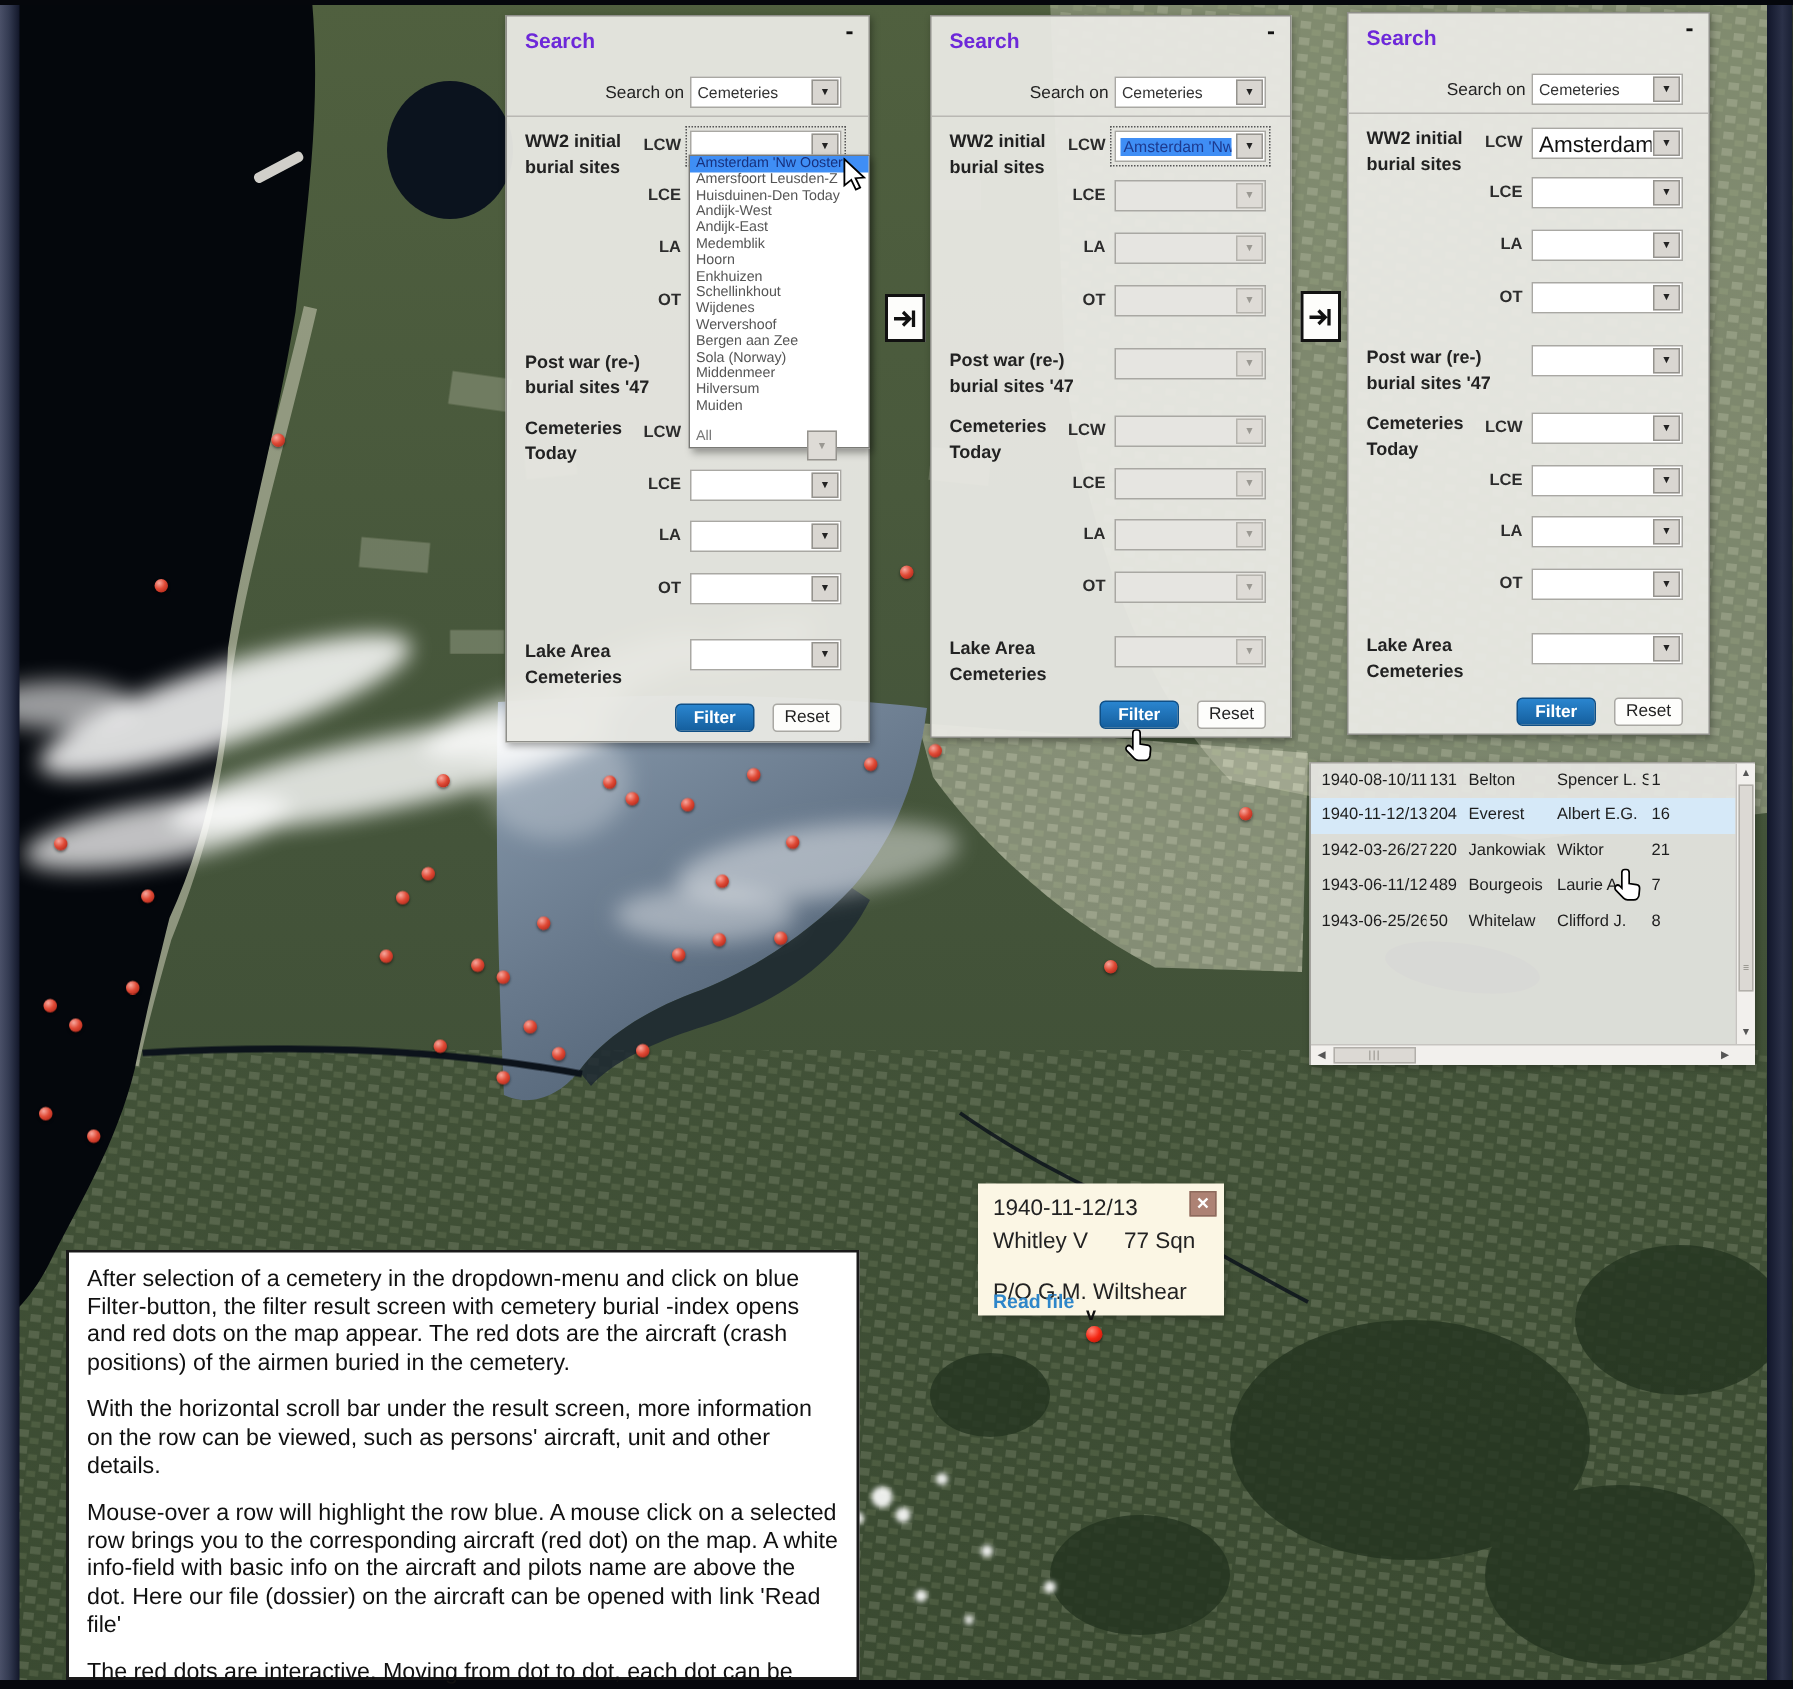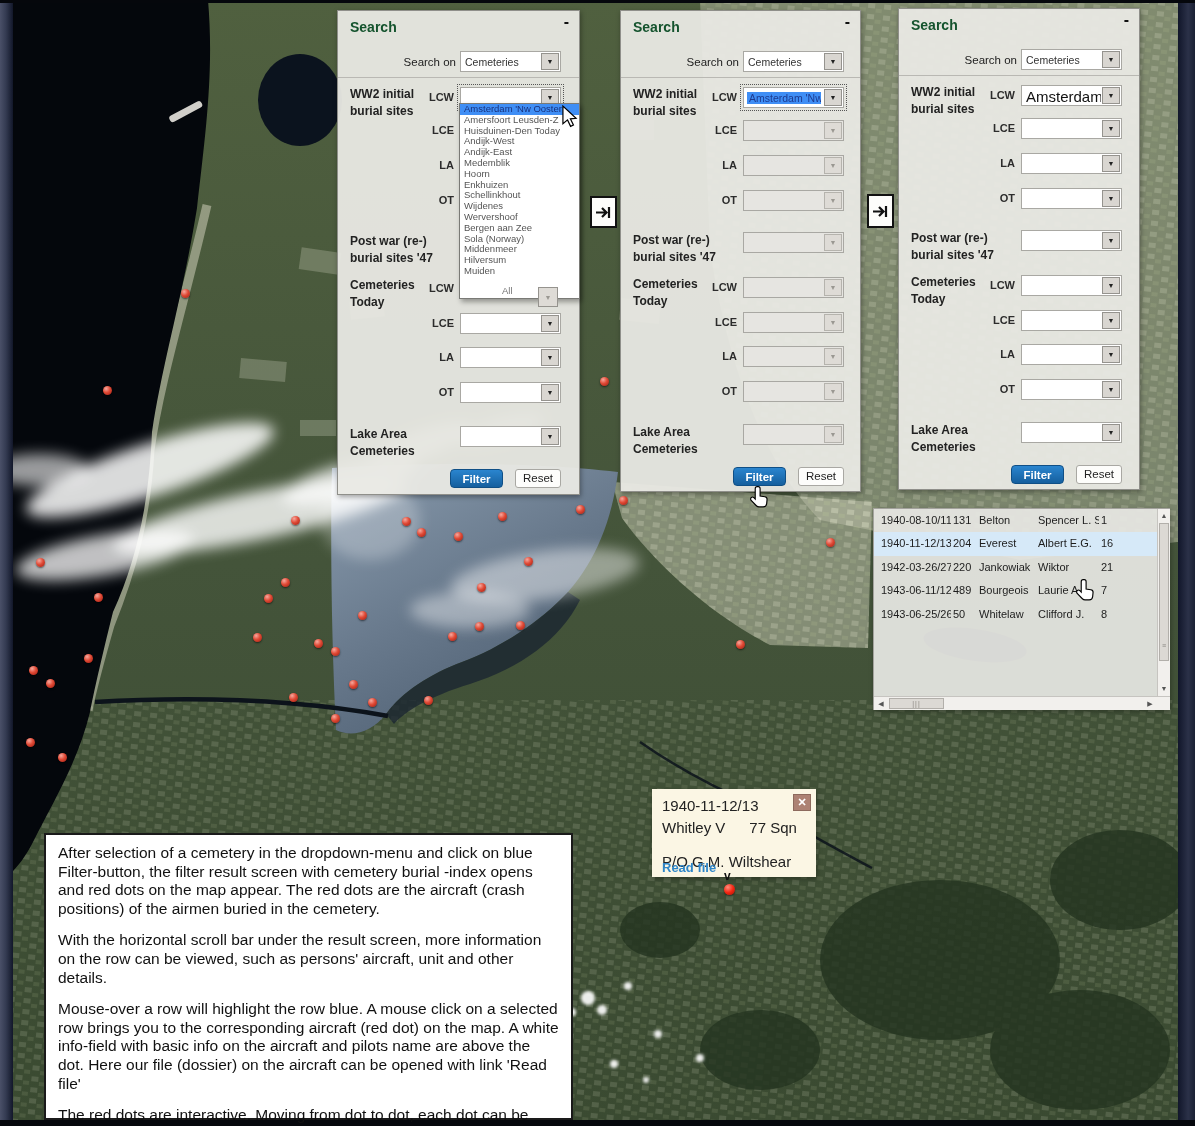--- a/index.html
+++ b/index.html
@@ -14,21 +14,21 @@
   .edge.bottom{left:0;bottom:0;width:1195px;height:6px;background:#05070c;}
   .edge.top{left:0;top:0;width:1195px;height:3px;background:#05070c;}
   
   #dots{position:absolute;left:0;top:0;z-index:5;}
   .dot{position:absolute;width:9px;height:9px;border-radius:50%;
        background:radial-gradient(circle at 35% 30%, #f7a89e 0%, #e04a36 45%, #9c1a0e 100%);
        box-shadow:0 1px 2px rgba(0,0,0,.55);}
   
   .panel{position:absolute;z-index:30;background:rgba(233,233,228,.95);
          border:1px solid #8f8f8a;box-shadow:1px 2px 5px rgba(0,0,0,.35);}
-  .p-title{position:absolute;left:12px;top:8px;font-size:14px;font-weight:bold;color:#14532d;}
+  .p-title{position:absolute;left:12px;top:8px;font-size:14px;font-weight:bold;color:#6d28d9;}
   .p-min{position:absolute;right:10px;top:2px;font-size:16px;font-weight:900;color:#111;cursor:default;}
   .divider{position:absolute;left:0;width:100%;height:1px;background:#b9b8b3;}
   .lab{position:absolute;font-size:11.5px;color:#222;}
   .seclab{position:absolute;left:12px;font-size:12px;font-weight:bold;color:#222;white-space:nowrap;}
   .rlab{position:absolute;left:62px;width:54px;text-align:right;font-size:11px;font-weight:bold;color:#2c2c2c;}
   .sel{position:absolute;left:122px;width:101px;height:21px;background:#fff;border:1px solid #a9a8a3;display:flex;align-items:stretch;}
   .sel .txt{flex:1;font-size:10.5px;color:#333;padding:4px 3px 0 4px;white-space:nowrap;overflow:hidden;}
   .sel .abtn{width:18px;margin:1px;background:#d9d6d1;border:1px solid #95938e;display:flex;align-items:center;justify-content:center;font-size:7px;color:#222;}
   .sel.dis{background:#e6e5e1;}
   .sel.dis .abtn{background:#dedbd6;color:#9a9892;border-color:#b5b3ad;}
@@ -38,21 +38,21 @@
   .btn-filter{position:absolute;left:112px;width:53px;height:19px;border-radius:4px;
       background:linear-gradient(#2a85cf,#155f9e);color:#fff;font-size:11.5px;font-weight:bold;
       text-align:center;line-height:18px;border:1px solid #0f4f86;}
   .btn-reset{position:absolute;left:177px;width:46px;height:19px;border-radius:3px;
       background:#fdfdfb;color:#222;font-size:11.5px;text-align:center;line-height:17px;border:1px solid #a9a8a3;}
   
   #dd-list{position:absolute;left:459px;top:103px;width:121px;height:196px;z-index:40;
       background:#fff;border:1px solid #7a7a76;box-shadow:2px 3px 5px rgba(0,0,0,.35);}
   .dd-item{height:10.8px;line-height:10.8px;font-size:9.5px;color:#555;padding-left:4px;white-space:nowrap;overflow:hidden;}
   .dd-item.hl{background:#3f8ef5;color:#17307c;}
-  .dd-all{position:absolute;left:4px;bottom:2px;font-size:9.5px;color:#777;margin-left:38px;}
+  .dd-all{position:absolute;left:4px;bottom:2px;font-size:9.5px;color:#777;}
   .sel-patch{position:absolute;left:538px;top:287px;width:20px;height:20px;z-index:45;background:#dedbd6;border:1px solid #95938e;display:flex;align-items:center;justify-content:center;font-size:7px;color:#9a9892;}
   
   .xbtn{position:absolute;z-index:30;width:27px;height:32px;background:#fdfdfb;border:2px solid #111;display:flex;align-items:center;justify-content:center;}
   
   #rtable{position:absolute;left:873px;top:508px;width:297px;height:202px;z-index:30;
       background:rgba(231,231,227,.93);border:1px solid #a3a29d;box-shadow:1px 2px 5px rgba(0,0,0,.3);}
   #thead{position:relative;height:23px;}
   .hcell{position:absolute;top:5px;font-size:11px;color:#111;white-space:nowrap;}
   .trow{position:relative;height:23.4px;}
   .trow.sel-row{background:#d6e9f8;}

